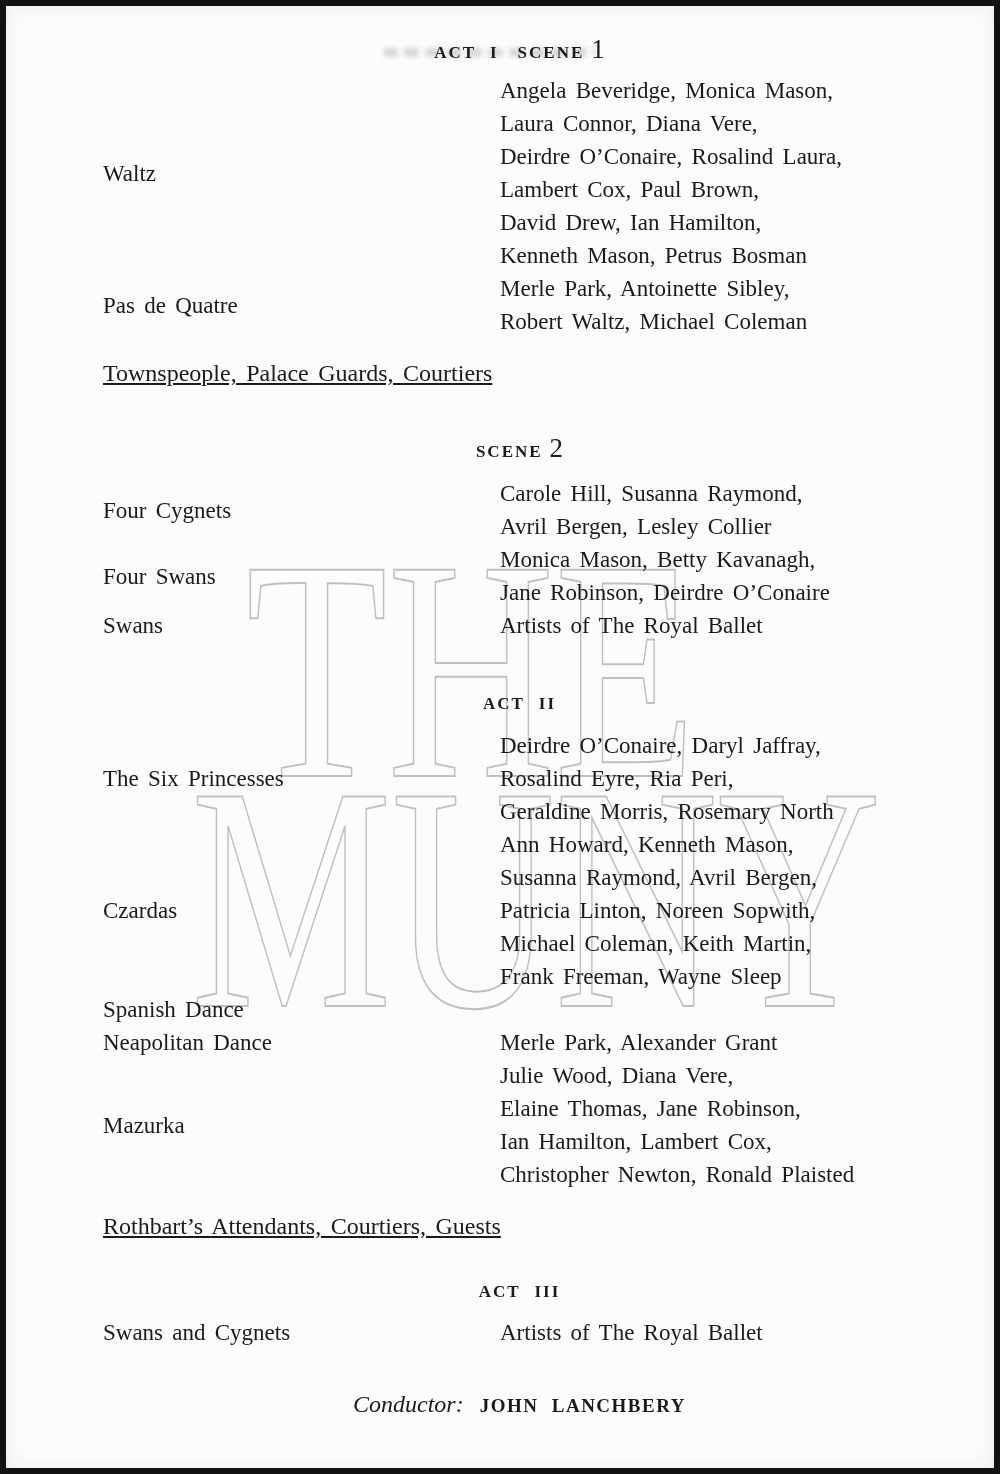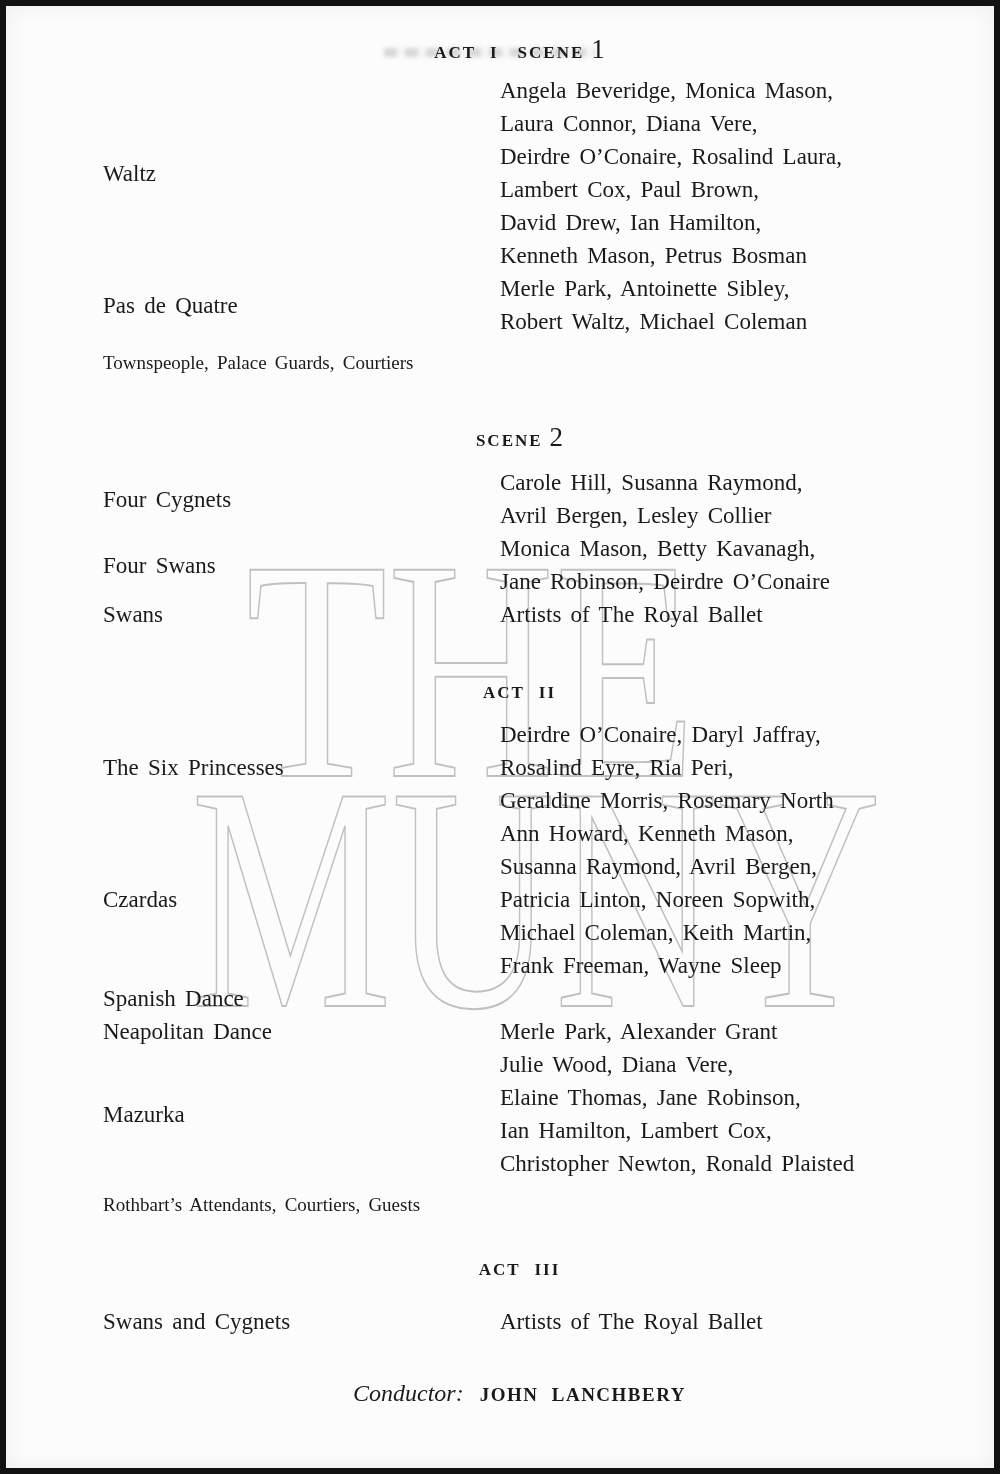--- a/index.html
+++ b/index.html
@@ -49,37 +49,38 @@
   }
   .heading .heading-num{
     font-size:27px;
     font-weight:400;
     letter-spacing:0;
     margin-left:7px;
   }
   .heading .heading-num:empty{margin-left:0;}
   .h-first{margin-bottom:6px;}
   .h-mid{margin-top:43px;margin-bottom:10px;}
-  .h-act3{margin-top:30px;margin-bottom:20px;}
+  .h-act3{margin-top:30px;margin-bottom:9px;}
   .cast-row{display:flex;align-items:center;}
   .cast-label{
     width:397px;flex:0 0 397px;
     font-size:23px;line-height:33px;
     word-spacing:3.5px;
   }
   .cast-lines{flex:1;}
   .cast-line{
     font-size:23px;line-height:33px;
     word-spacing:3.5px;
     white-space:nowrap;
   }
   .note{
-    font-size:19px;line-height:33px;
+    font-size:24px;line-height:33px;
     word-spacing:3.5px;
-    margin-top:8px;
+    margin-top:19px;
+    text-decoration:underline;
   }
   .conductor{
     margin-top:40px;
     text-align:center;
     line-height:30px;
     white-space:nowrap;
   }
   .conductor .c-label{
     font-style:italic;
     font-size:24px;

